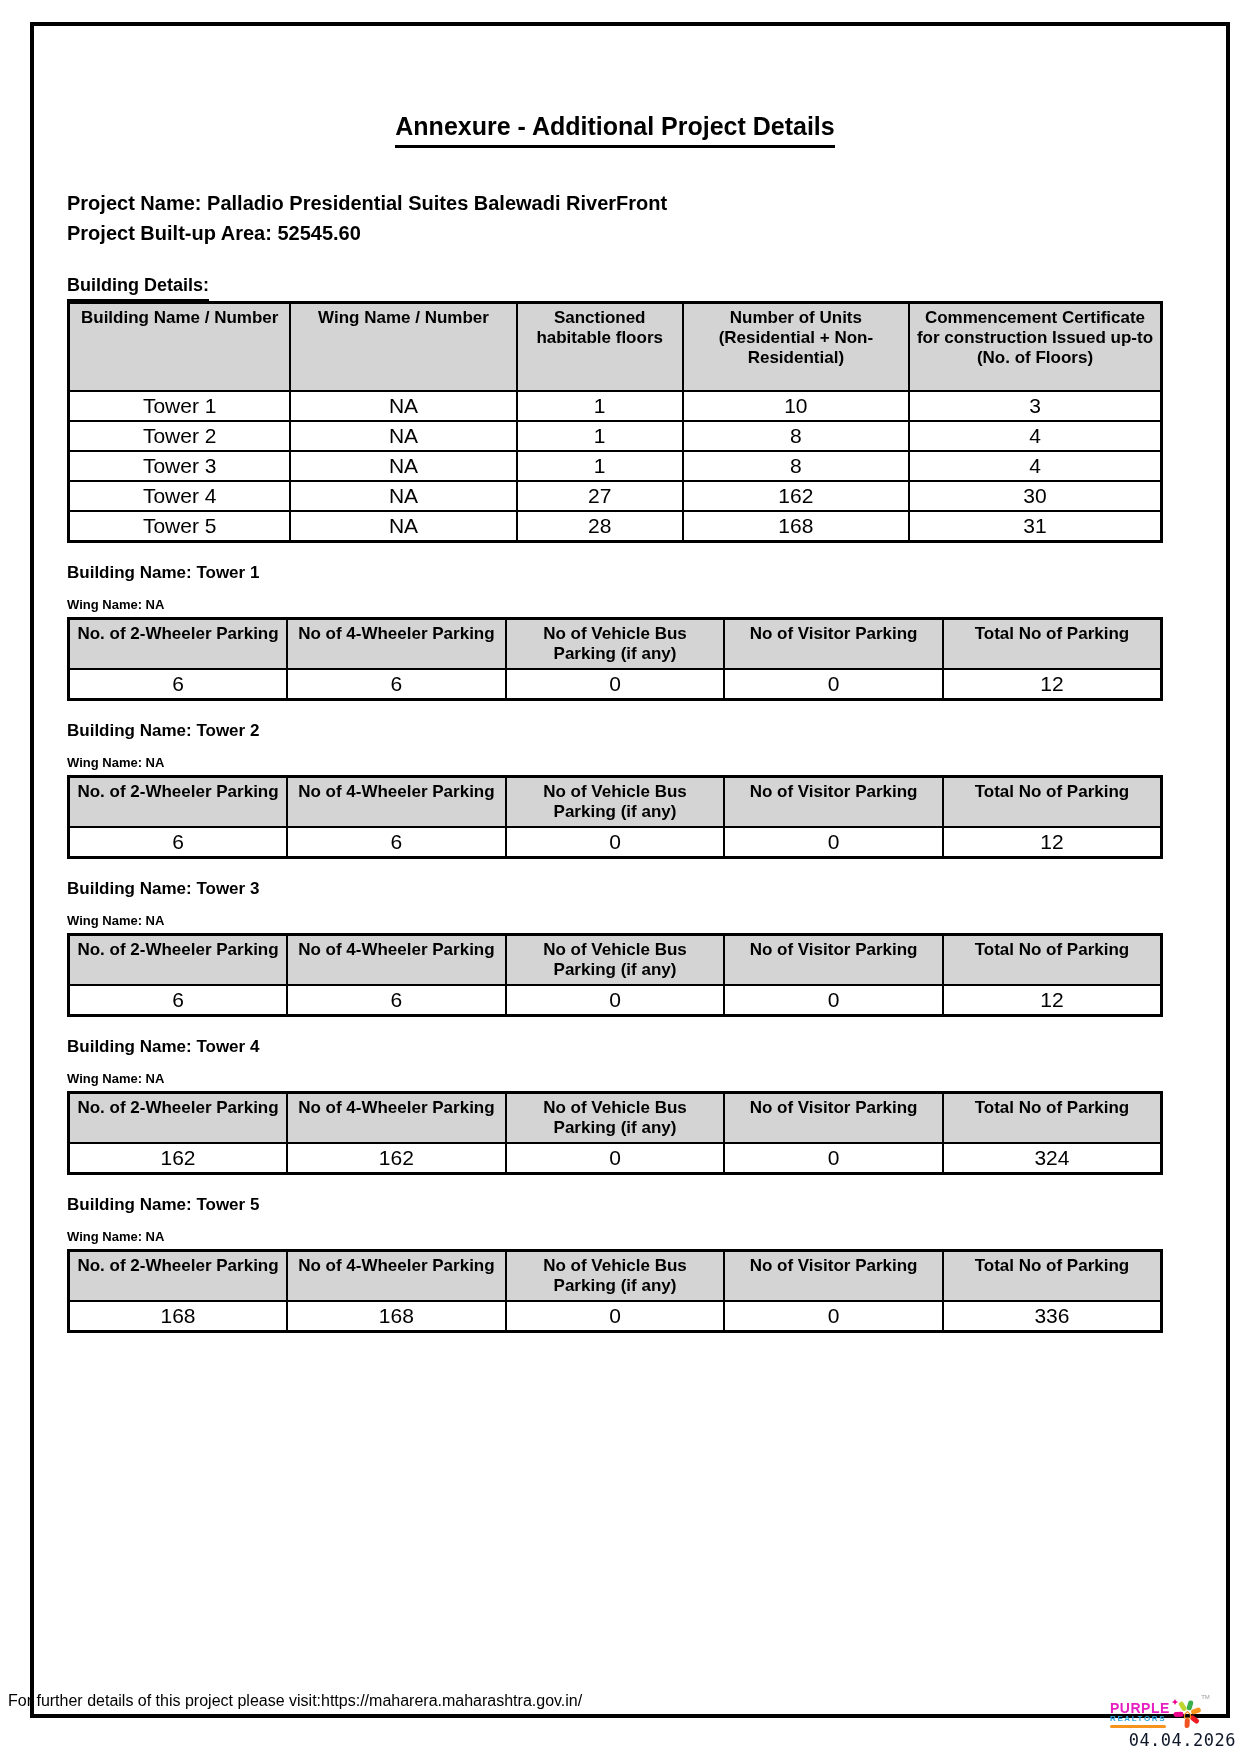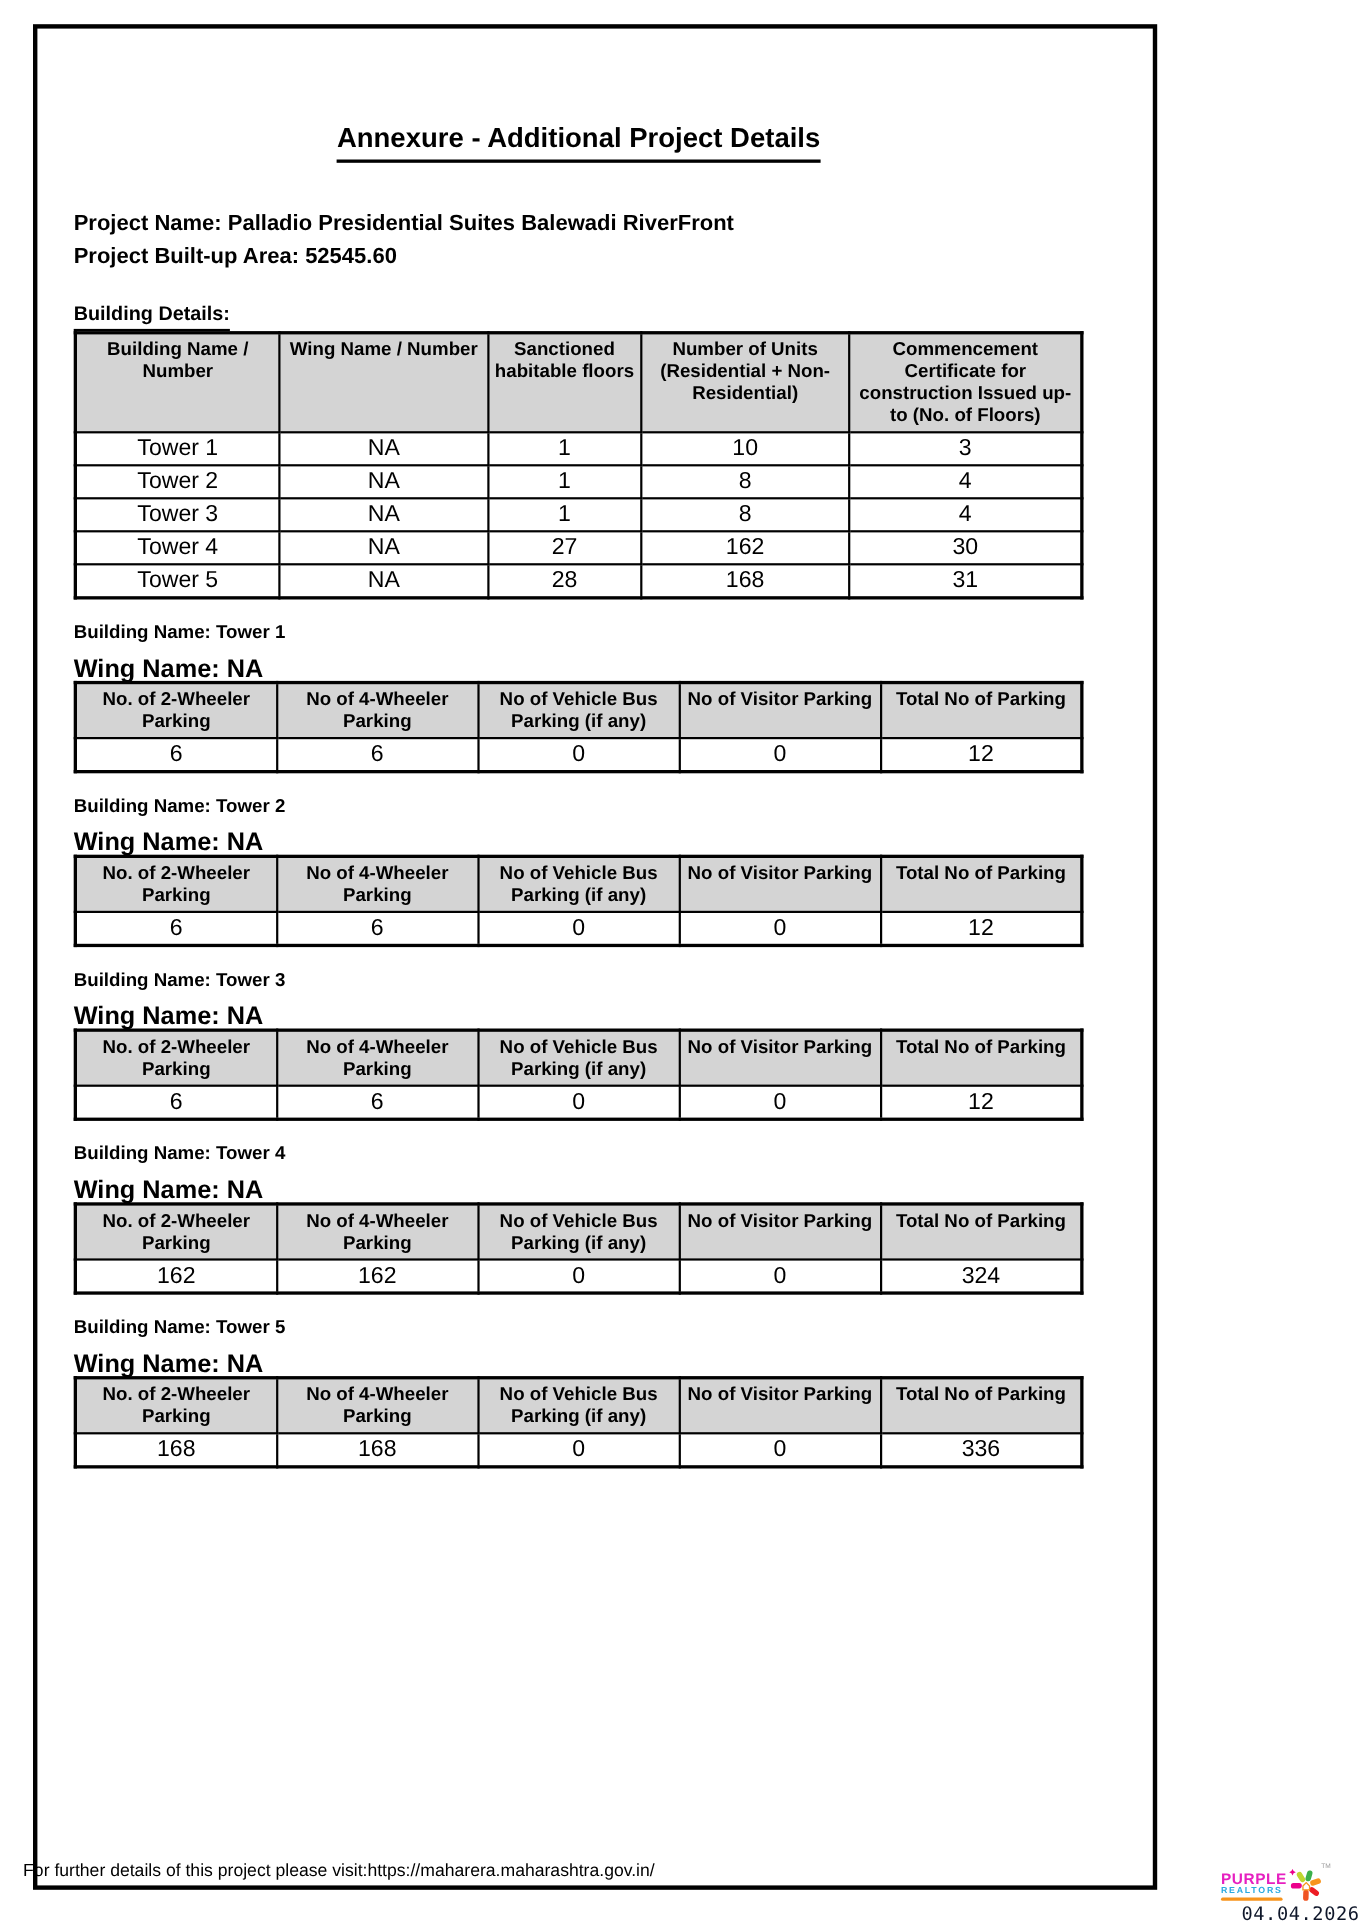--- a/index.html
+++ b/index.html
@@ -1,21 +1,21 @@
 <!DOCTYPE html>
 <html><head>
 <meta charset="utf-8">
 <style>
   html,body{margin:0;padding:0;}
   body{
     width:1240px;height:1754px;position:relative;background:#ffffff;
     font-family:"Liberation Sans", sans-serif;color:#000;
   }
   .page-frame{
-    position:absolute;left:30px;top:22px;width:1022px;height:1696px;
+    position:absolute;left:30px;top:22px;width:1200px;height:1696px;
     border:4px solid #000;box-sizing:border-box;background:#fff;
   }
   .content{padding:86px 63px 0 33px;}
 
   .doc-title{text-align:center;font-size:25px;font-weight:bold;margin:0;}
   .doc-title span{display:inline-block;border-bottom:3px solid #000;padding-bottom:4px;}
 
   .proj-lines{margin-top:46px;font-size:20px;font-weight:bold;}
   .proj-lines div{margin-bottom:11px;line-height:19px;}
 
@@ -27,23 +27,23 @@
     border:2px solid #000;background:#d4d4d4;font-size:17px;font-weight:bold;
     text-align:center;vertical-align:top;padding:4px 5px;line-height:20px;
   }
   table.grid td{
     border:2px solid #000;font-size:21px;text-align:center;padding:2px 4px;height:24px;
     vertical-align:middle;background:#fff;
   }
   table.bdg th{height:78px;}
   table.pkg th{height:36px;}
   .b-line{margin-top:20px;font-size:17px;font-weight:bold;line-height:20px;}
-  .w-line{margin-top:12px;margin-bottom:2px;font-size:23px;font-weight:bold;line-height:20px;}
-
-  .footer-note{position:absolute;left:21px;top:1692px;font-size:16px;background:transparent;z-index:3;}
+  .w-line{margin-top:12px;margin-bottom:2px;font-size:13px;font-weight:bold;line-height:20px;}
+
+  .footer-note{position:absolute;left:8px;top:1692px;font-size:16px;background:transparent;z-index:3;}
 
   .brand{position:absolute;left:1110px;top:1697px;display:flex;align-items:flex-start;z-index:4;}
   .brand-text{display:flex;flex-direction:column;margin-top:5px;}
   .brand-top{font-size:14px;font-weight:bold;letter-spacing:0.5px;line-height:12px;}
   .brand-bottom{font-size:8px;font-weight:bold;letter-spacing:1.6px;line-height:8px;margin-top:1px;}
   .brand-tagbar{width:56px;height:3px;border-radius:2px;margin-top:2px;}
   .brand-figure{position:relative;margin-left:1px;}
   .brand-tm{position:absolute;right:-7px;top:-3px;font-size:6px;color:#9b9b9b;}
   .stamp-date{
     position:absolute;left:1108px;top:1730px;width:128px;text-align:right;

